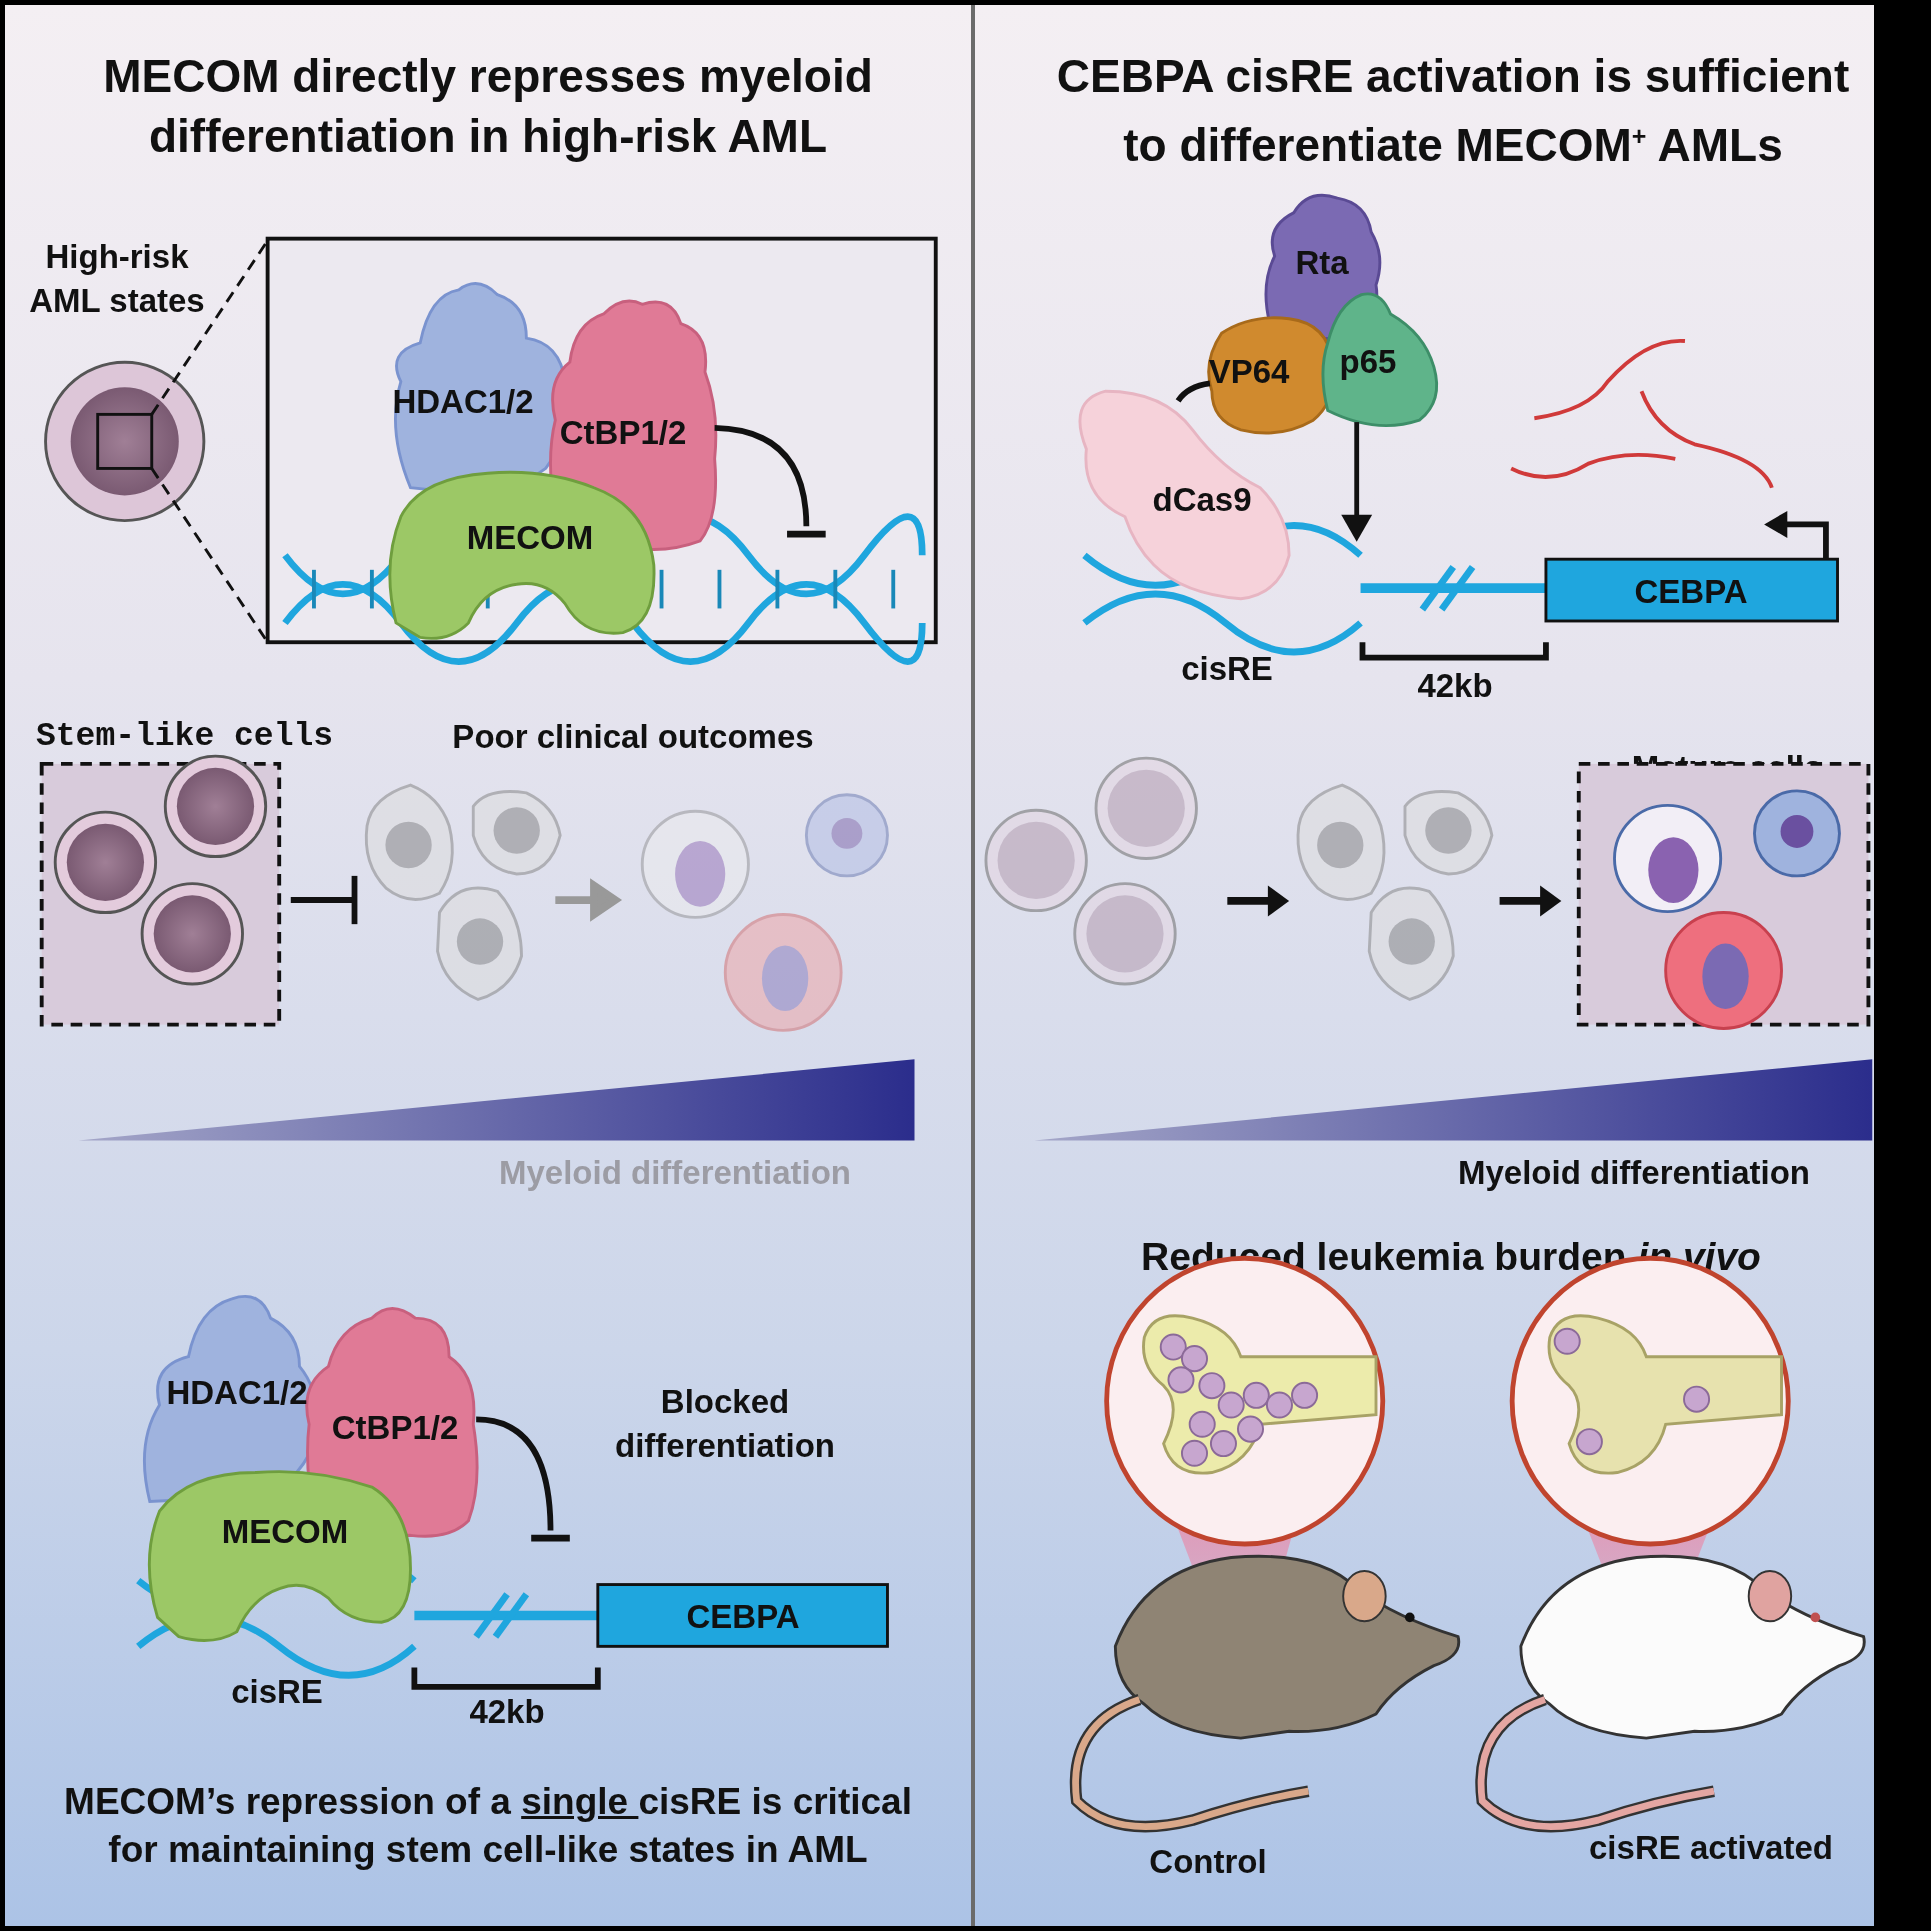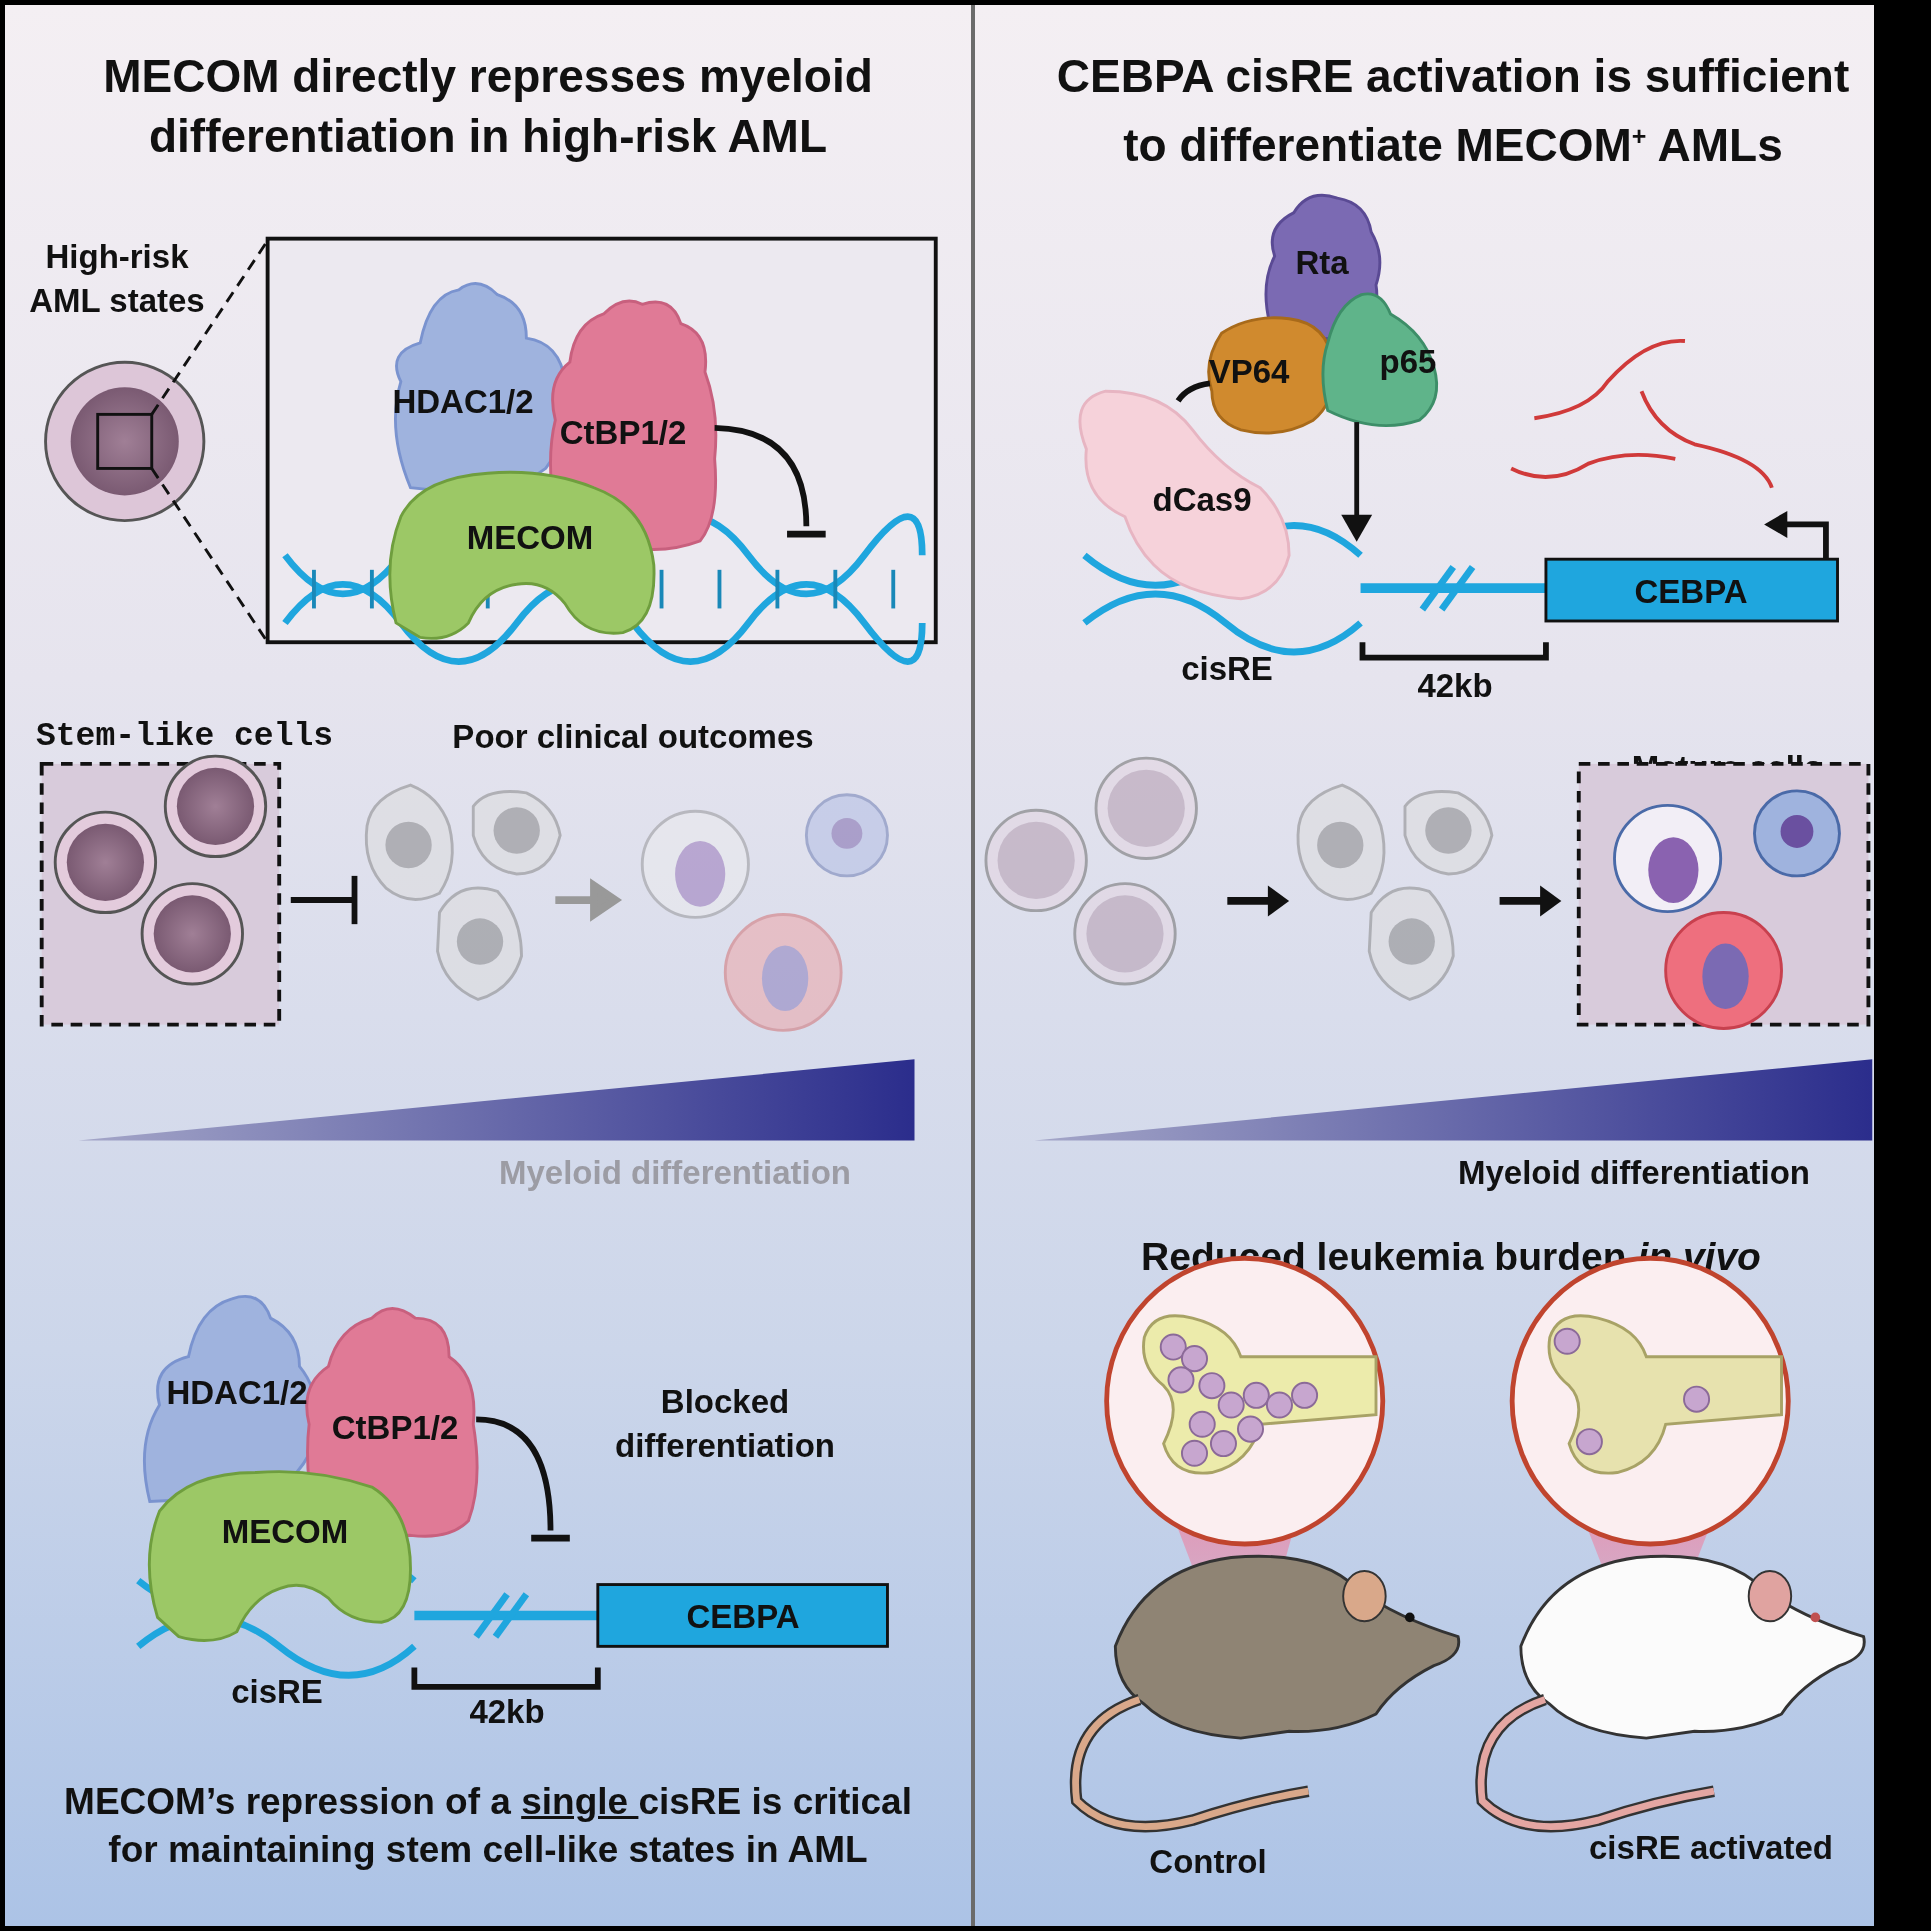--- a/index.html
+++ b/index.html
@@ -274,18 +274,18 @@
   <div class="txt label center" style="left:618px; top:409px; z-index:2;">CtBP1/2</div>
   <div class="txt label center" style="left:525px; top:514px; z-index:2;">MECOM</div>
 
   <div class="txt label center" style="left:232px; top:1369px; z-index:2;">HDAC1/2</div>
   <div class="txt label center" style="left:390px; top:1404px; z-index:2;">CtBP1/2</div>
   <div class="txt label center" style="left:280px; top:1508px; z-index:2;">MECOM</div>
   <div class="txt label center" style="left:738px; top:1593px; z-index:2;">CEBPA</div>
 
   <div class="txt label center" style="left:1317px; top:239px; z-index:2;">Rta</div>
   <div class="txt label center" style="left:1244px; top:348px; z-index:2;">VP64</div>
-  <div class="txt label center" style="left:1363px; top:338px; z-index:2;margin-left:40px;">p65</div>
+  <div class="txt label center" style="left:1363px; top:338px; z-index:2;">p65</div>
   <div class="txt label center" style="left:1197px; top:476px; z-index:2;">dCas9</div>
   <div class="txt label center" style="left:1686px; top:568px; z-index:2;">CEBPA</div>
 
 </div>
 
 
 </body></html>

